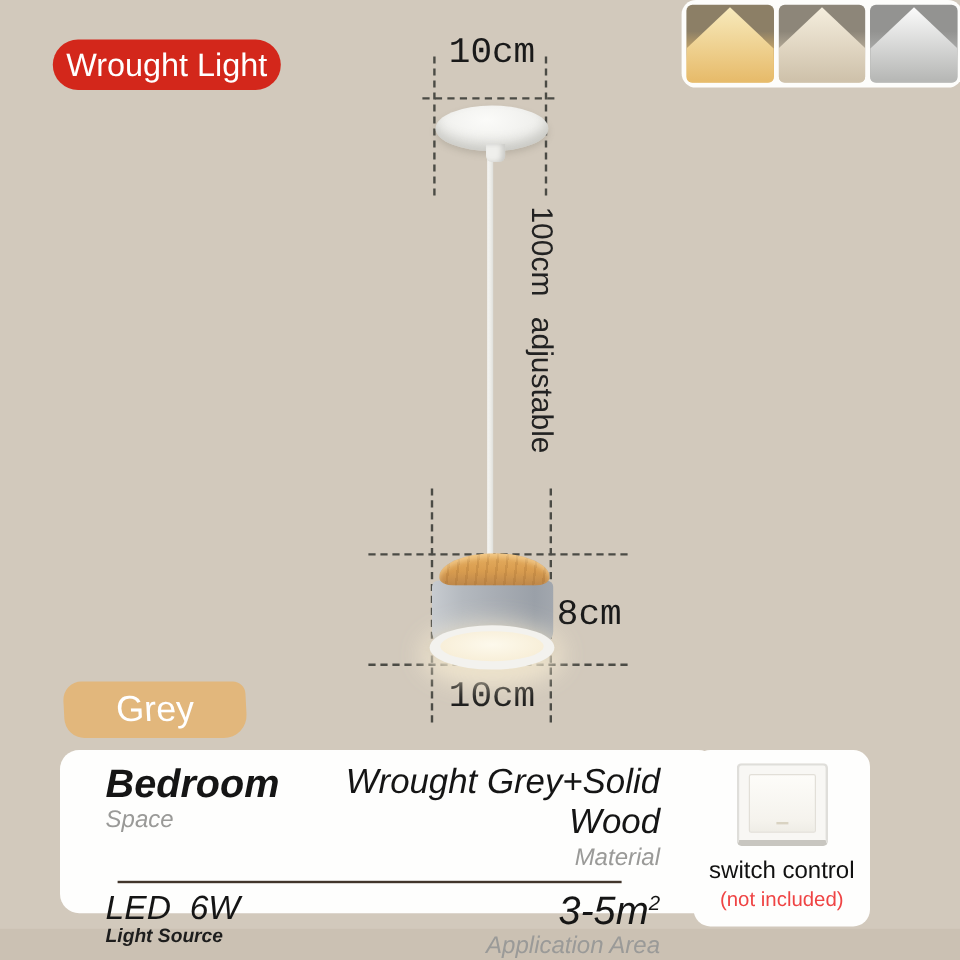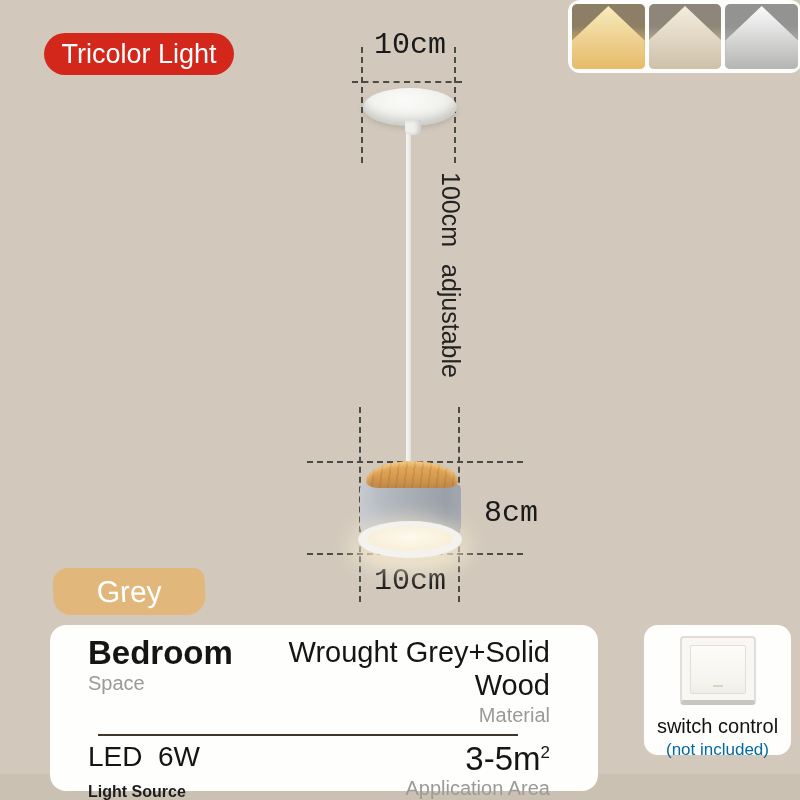--- a/index.html
+++ b/index.html
@@ -30,21 +30,21 @@
   #dim-top-vright{left:454px;top:47px;height:116px;}
   #dim-top-h{left:352px;top:81px;width:110px;}
   #dim-bot-vleft{left:359px;top:407px;height:195px;}
   #dim-bot-vright{left:458px;top:407px;height:195px;}
   #dim-bot-h1{left:307px;top:461px;width:216px;}
   #dim-bot-h2{left:307px;top:553px;width:216px;}
 
   
   .dim-label{color:#1a1a1a;font-size:30px;font-family:Liberation Mono, monospace;}
   #label-canopy{left:355px;top:28px;width:110px;text-align:center;}
-  #label-height{left:464px;top:496px;margin-left:20px;}
+  #label-height{left:464px;top:496px;}
   #label-diameter{left:357px;top:564px;width:106px;text-align:center;}
   #label-cord{left:436px;top:172px;height:210px;writing-mode:vertical-rl;font-size:25px;color:#222;word-spacing:10px;}
 
   
   #canopy{left:363px;top:88px;width:94px;height:38px;border-radius:50%;z-index:3;
     background:radial-gradient(ellipse at 45% 32%,#fbfbf9 0%,#f0f0ed 55%,#d9d9d4 100%);
     box-shadow:inset 0 -7px 9px rgba(140,140,132,.30), 0 3px 5px rgba(120,115,105,.25);}
   #canopy-stem{left:405px;top:120px;width:16px;height:15px;background:#efefec;border-radius:0 0 5px 5px;z-index:4;
     box-shadow:inset -3px 0 4px rgba(150,150,145,.4);}
   #cord{left:406px;top:128px;width:5px;height:336px;z-index:2;
@@ -58,54 +58,54 @@
     box-shadow:inset 0 3px 4px rgba(255,230,180,.5);}
   #lamp-body{left:360px;top:484px;width:101px;height:66px;z-index:4;
     border-radius:5px 5px 50% 50% / 5px 5px 24px 24px;
     background:linear-gradient(90deg,#c7cbd0 0%,#b4b9bf 25%,#a7acb3 55%,#9aa0a8 85%,#a2a7ae 100%);}
   #lamp-glow{left:358px;top:521px;width:104px;height:37px;border-radius:50%;z-index:5;background:#f3f2ee;
     box-shadow:0 6px 22px 6px rgba(250,240,214,.85), 0 2px 6px rgba(160,150,130,.4);}
   #lamp-lens{position:absolute;left:9px;top:5px;width:86px;height:25px;border-radius:50%;
     background:radial-gradient(ellipse at 50% 45%,#fdf9ec 0%,#f8efd9 70%,#f1e6cc 100%);}
 
   
-  #info-card{left:50px;top:625px;width:548px;height:166px;background:#fefefd;border-radius:16px;
-    box-sizing:border-box;padding:11px 48px 0 38px;z-index:6;}
+  #info-card{left:50px;top:625px;width:548px;height:136px;background:#fefefd;border-radius:16px;
+    box-sizing:border-box;padding:11px 48px 0 38px;z-index:6;font-style:italic;}
   .spec-row{display:flex;justify-content:space-between;align-items:flex-start;}
   .spec-left{text-align:left;}
   .spec-right{text-align:right;}
   .spec-value-lg{font-size:33px;font-weight:600;color:#151515;line-height:1.05;}
   .spec-value-md{font-size:29px;font-weight:500;color:#151515;line-height:1.15;}
   .spec-label{font-size:20px;color:#9a9a98;margin-top:1px;}
-  .spec-label-dark{font-size:16px;color:#1d1d1d;font-weight:600;margin-top:12px;}
+  .spec-label-dark{font-size:16px;color:#1d1d1d;font-weight:600;margin-top:1px;}
   #divider{margin:7px 0 6px 10px;width:420px;border-top:2px solid #42362c;}
   #led-value{white-space:pre;font-size:28px;font-weight:500;color:#151515;line-height:1.05;}
   #area-value{font-size:33px;font-weight:500;color:#151515;line-height:1.05;}
   #area-sup{font-size:17px;vertical-align:super;font-weight:500;}
 
   
-  #switch-card{left:644px;top:625px;width:147px;height:130px;background:#fefefd;border-radius:14px;
+  #switch-card{left:578px;top:625px;width:147px;height:147px;background:#fefefd;border-radius:14px;
     text-align:center;z-index:6;box-sizing:border-box;padding-top:11px;}
   #switch-plate{position:relative;margin:0 auto;width:72px;height:62px;background:#f8f7f4;
     border:2px solid #dfdeda;border-bottom:5px solid #c8c6c0;border-radius:4px;box-sizing:content-box;}
   #switch-rocker{position:absolute;left:8px;top:7px;right:8px;bottom:6px;border-radius:2px;
     background:linear-gradient(180deg,#fdfcf9 0%,#f5f3ed 80%,#efede6 100%);border:1px solid #e2dfd8;}
   #switch-mark{position:absolute;left:50%;bottom:6px;width:10px;height:2px;margin-left:-5px;background:#d9d3c2;}
   #switch-line1{font-size:20px;color:#111;margin-top:10px;}
-  #switch-line2{font-size:17px;color:#0369a1;margin-top:2px;}
+  #switch-line2{font-size:17px;color:#ef4444;margin-top:2px;}
 </style>
 </head>
 <body>
 
 <div id="stage">
 
   <div class="abs" id="bottom-strip"></div>
 
   <div class="abs" id="tricolor-badge">
-    <span>Tricolor Light</span>
+    <span>Wrought Light</span>
   </div>
 
   <div class="abs" id="light-panel">
     <div class="swatch" style="background: linear-gradient(rgb(140, 127, 102) 0%, rgb(140, 127, 102) 34%, rgb(231, 188, 108) 74%);">
       <div class="beam" style="background: linear-gradient(rgb(248, 236, 191) 0%, rgb(231, 188, 108) 96%);"></div>
     </div>
     <div class="swatch" style="background: linear-gradient(rgb(141, 134, 121) 0%, rgb(141, 134, 121) 34%, rgb(207, 194, 171) 74%);">
       <div class="beam" style="background: linear-gradient(rgb(246, 239, 223) 0%, rgb(207, 194, 171) 96%);"></div>
     </div>
     <div class="swatch" style="background: linear-gradient(rgb(147, 147, 145) 0%, rgb(147, 147, 145) 34%, rgb(183, 184, 182) 74%);">

